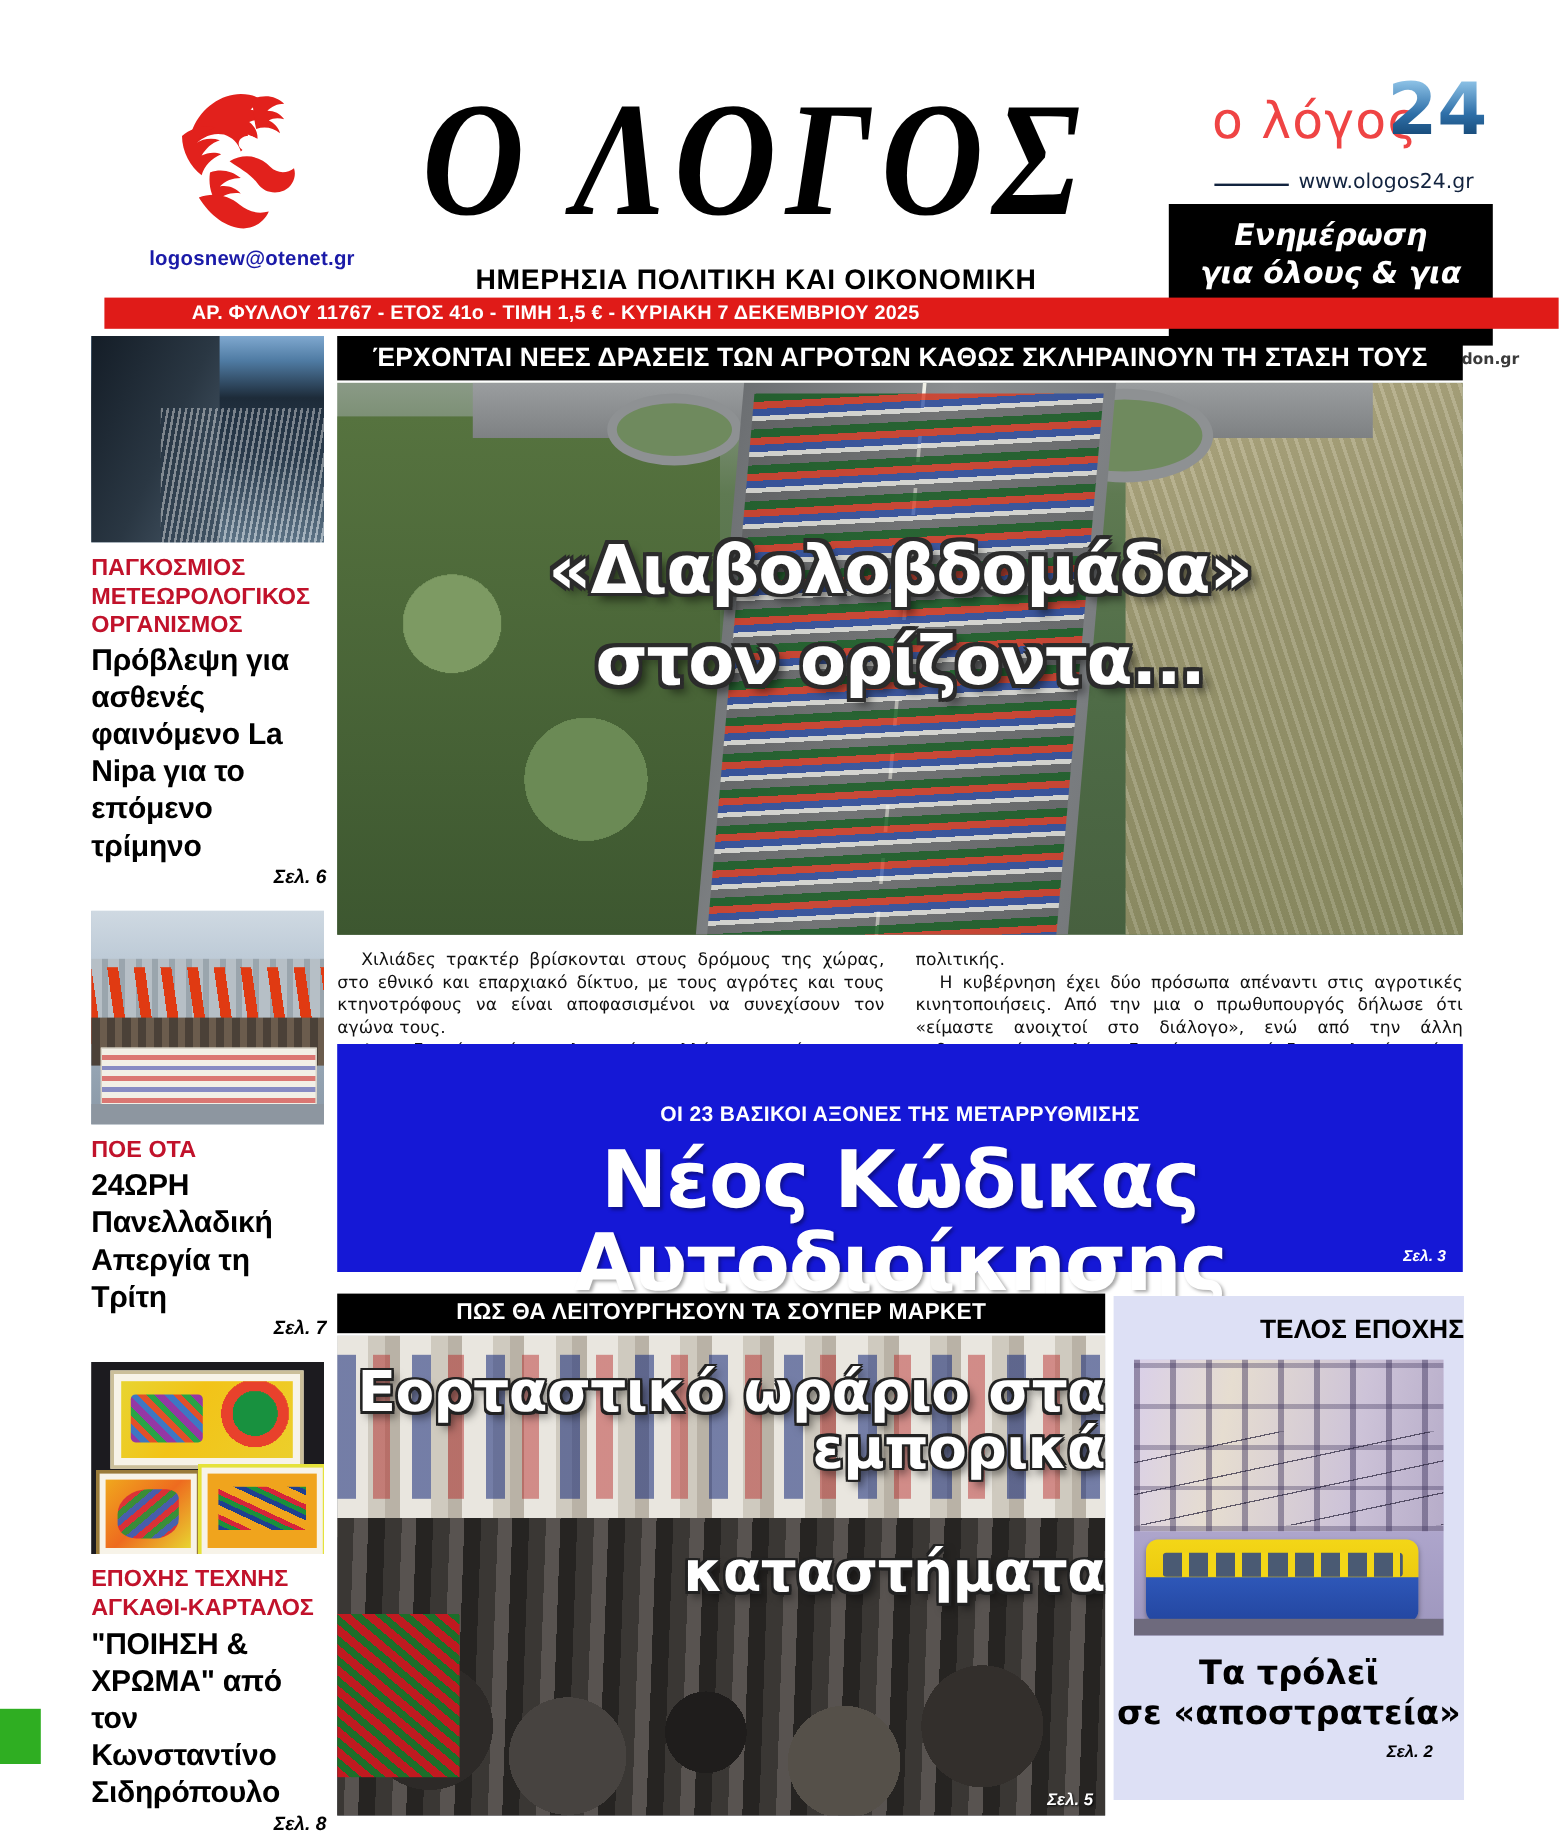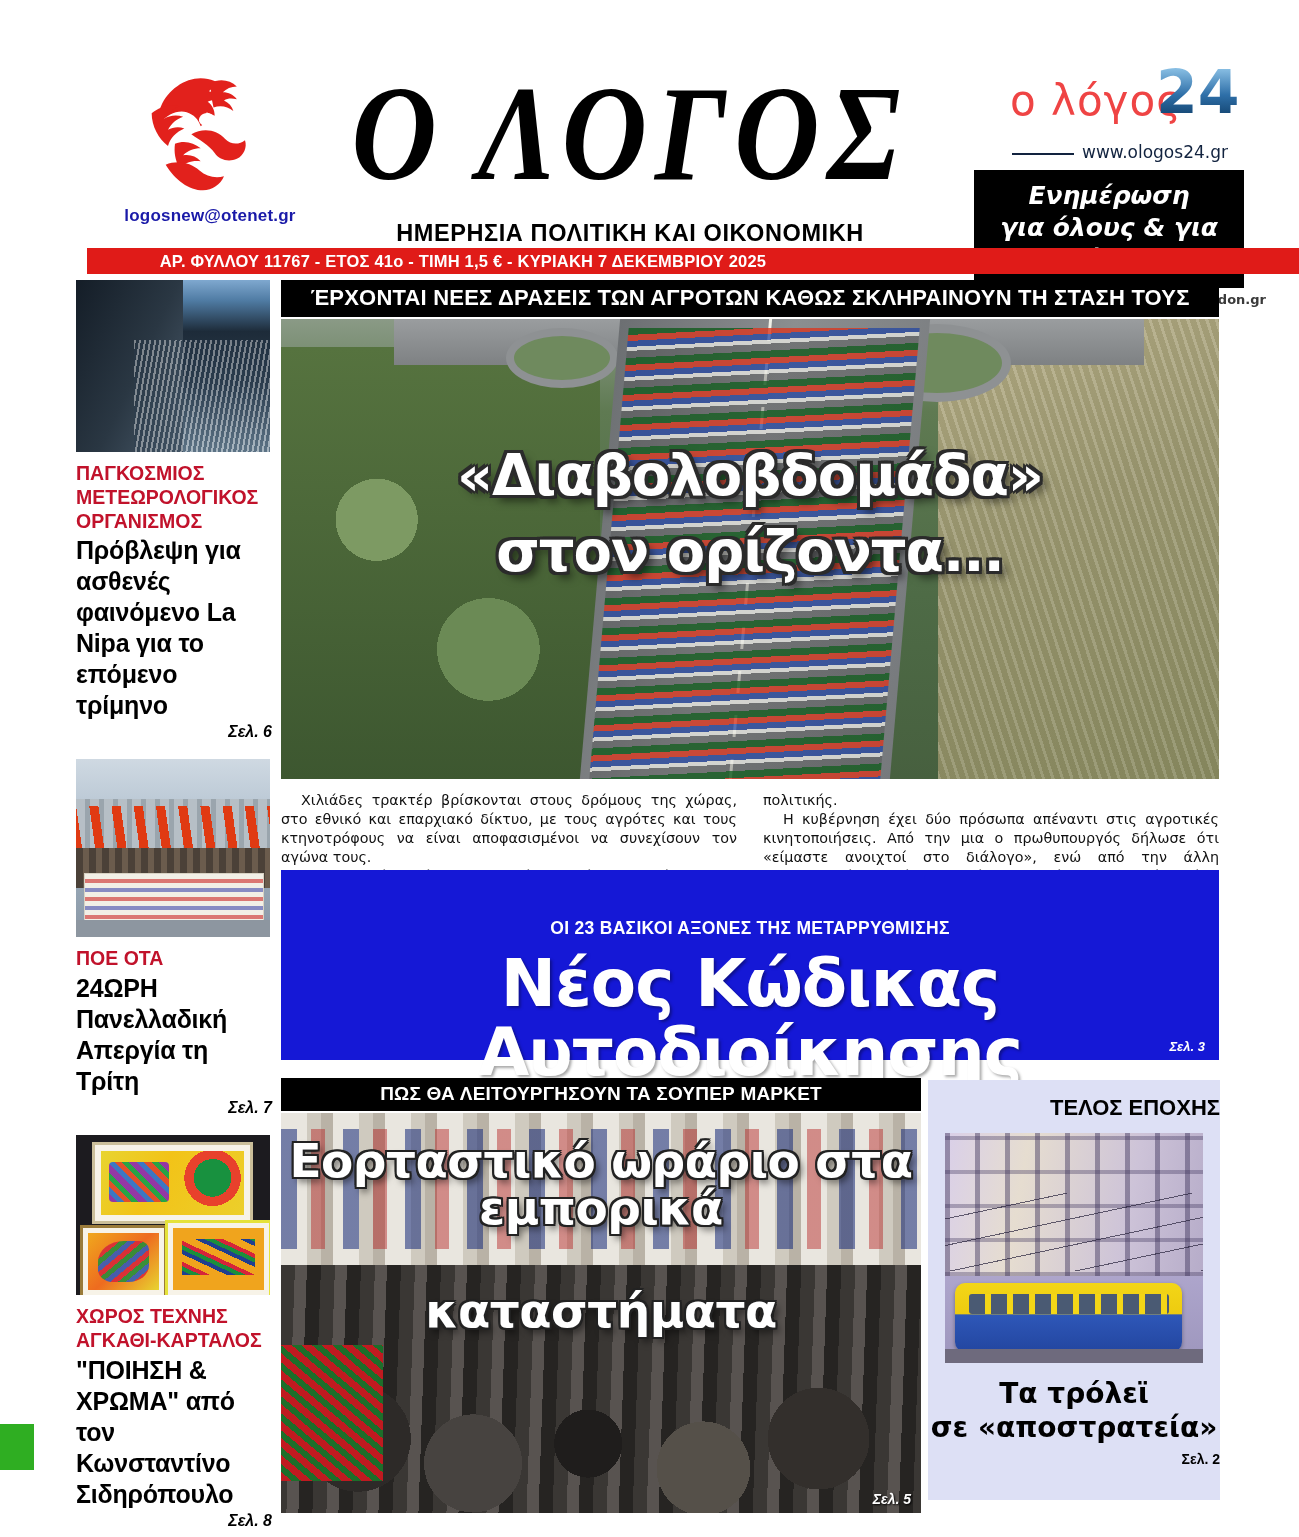--- a/index.html
+++ b/index.html
@@ -194,21 +194,21 @@
     background:
       radial-gradient(circle at 12% 70%,#2d2a28 0 9%,transparent 9%),
       radial-gradient(circle at 30% 80%,#474340 0 10%,transparent 10%),
       radial-gradient(circle at 48% 72%,#1f1d1c 0 9%,transparent 9%),
       radial-gradient(circle at 66% 82%,#555049 0 10%,transparent 10%),
       radial-gradient(circle at 84% 70%,#332f2c 0 9%,transparent 9%),
       repeating-linear-gradient(92deg,#3a3734 0 14px,#585350 14px 26px,#262422 26px 40px);}
   .sm-flowers{position:absolute;left:0;bottom:8%;width:16%;height:34%;
     background:repeating-linear-gradient(40deg,#c01a20 0 7px,#1d6e2a 7px 13px);}
   .smkt-head{
-    position:absolute;left:0;top:6%;width:100%;text-align:center;color:#fff;font-weight:bold;
+    position:absolute;left:0;top:6%;width:100%;text-align:right;color:#fff;font-weight:bold;
     font-size:47px;line-height:1.0;letter-spacing:-.5px;font-family:"DejaVu Sans", sans-serif;
     text-shadow:2px 2px 0 #222,-2px 2px 0 #222,2px -2px 0 #222,-2px -2px 0 #222,
       0 2px 0 #222,0 -2px 0 #222,2px 0 0 #222,-2px 0 0 #222,4px 5px 7px rgba(0,0,0,.5);
   }
   .smkt-head .l2{display:block;margin-top:56px;}
   .smkt .pg{position:absolute;right:10px;bottom:6px;color:#fff;font-weight:bold;font-style:italic;font-size:14px;
     text-shadow:1px 1px 2px #000;}
 
   
   .endbox{position:absolute;left:928px;top:1080px;width:292px;height:420px;background:#dde0f5;}
@@ -223,21 +223,21 @@
   .eb-wires{position:absolute;left:0;top:26%;width:100%;height:34%;
     background:repeating-linear-gradient(-12deg,rgba(40,35,60,.7) 0 1px,transparent 1px 26px);}
   .eb-trolley{position:absolute;left:4%;bottom:5%;width:88%;height:30%;border-radius:10px;
     background:linear-gradient(180deg,#f3d617 0%,#edcb10 45%,#2e57b8 46%,#2346a0 100%);
     box-shadow:0 2px 4px rgba(0,0,0,.35);}
   .eb-trolley:after{content:"";position:absolute;left:6%;top:16%;width:88%;height:30%;
     background:repeating-linear-gradient(90deg,#4a5a73 0 16px,#f3d617 16px 22px);border-radius:3px;}
   .eb-road{position:absolute;left:0;bottom:0;width:100%;height:6%;background:#6e6a7d;}
   .endbox .cap{text-align:center;font-weight:bold;font-size:28px;line-height:1.22;margin-top:14px;
     font-family:"DejaVu Sans", sans-serif;}
-  .endbox .pg{text-align:right;font-weight:bold;font-size:14px;padding-right:0;margin-top:6px;}
+  .endbox .pg{text-align:right;font-weight:bold;font-style:italic;font-size:14px;padding-right:26px;margin-top:6px;}
 </style>
 </head>
 <body>
 
 <div class="page">
 
   <div class="masthead">
 
     <div class="logo-wrap">
       <svg class="logo-mark" viewBox="0 0 120 120">
@@ -308,21 +308,21 @@
         <span class="fr f1">
             <span class="canvas"></span>
           </span>
         <span class="fr f2">
             <span class="canvas"></span>
           </span>
         <span class="fr f3">
             <span class="canvas"></span>
           </span>
       </div>
-      <div class="side-kicker">ΧΩΡΟΣ ΤΕΧΝΗΣ ΑΓΚΑΘΙ-ΚΑΡΤΑΛΟΣ</div>
+      <div class="side-kicker">ΕΠΟΧΗΣ ΤΕΧΝΗΣ ΑΓΚΑΘΙ-ΚΑΡΤΑΛΟΣ</div>
       <div class="side-head">"ΠΟΙΗΣΗ &amp; ΧΡΩΜΑ" από τον Κωνσταντίνο Σιδηρόπουλο</div>
       <div class="side-page">Σελ. 8</div>
     </div>
   </div>
 
   <div class="green-block"></div>
 
   <div class="lead">
     <div class="blackbar">ΈΡΧΟΝΤΑΙ ΝΕΕΣ ΔΡΑΣΕΙΣ ΤΩΝ ΑΓΡΟΤΩΝ ΚΑΘΩΣ ΣΚΛΗΡΑΙΝΟΥΝ ΤΗ ΣΤΑΣΗ ΤΟΥΣ</div>
 

